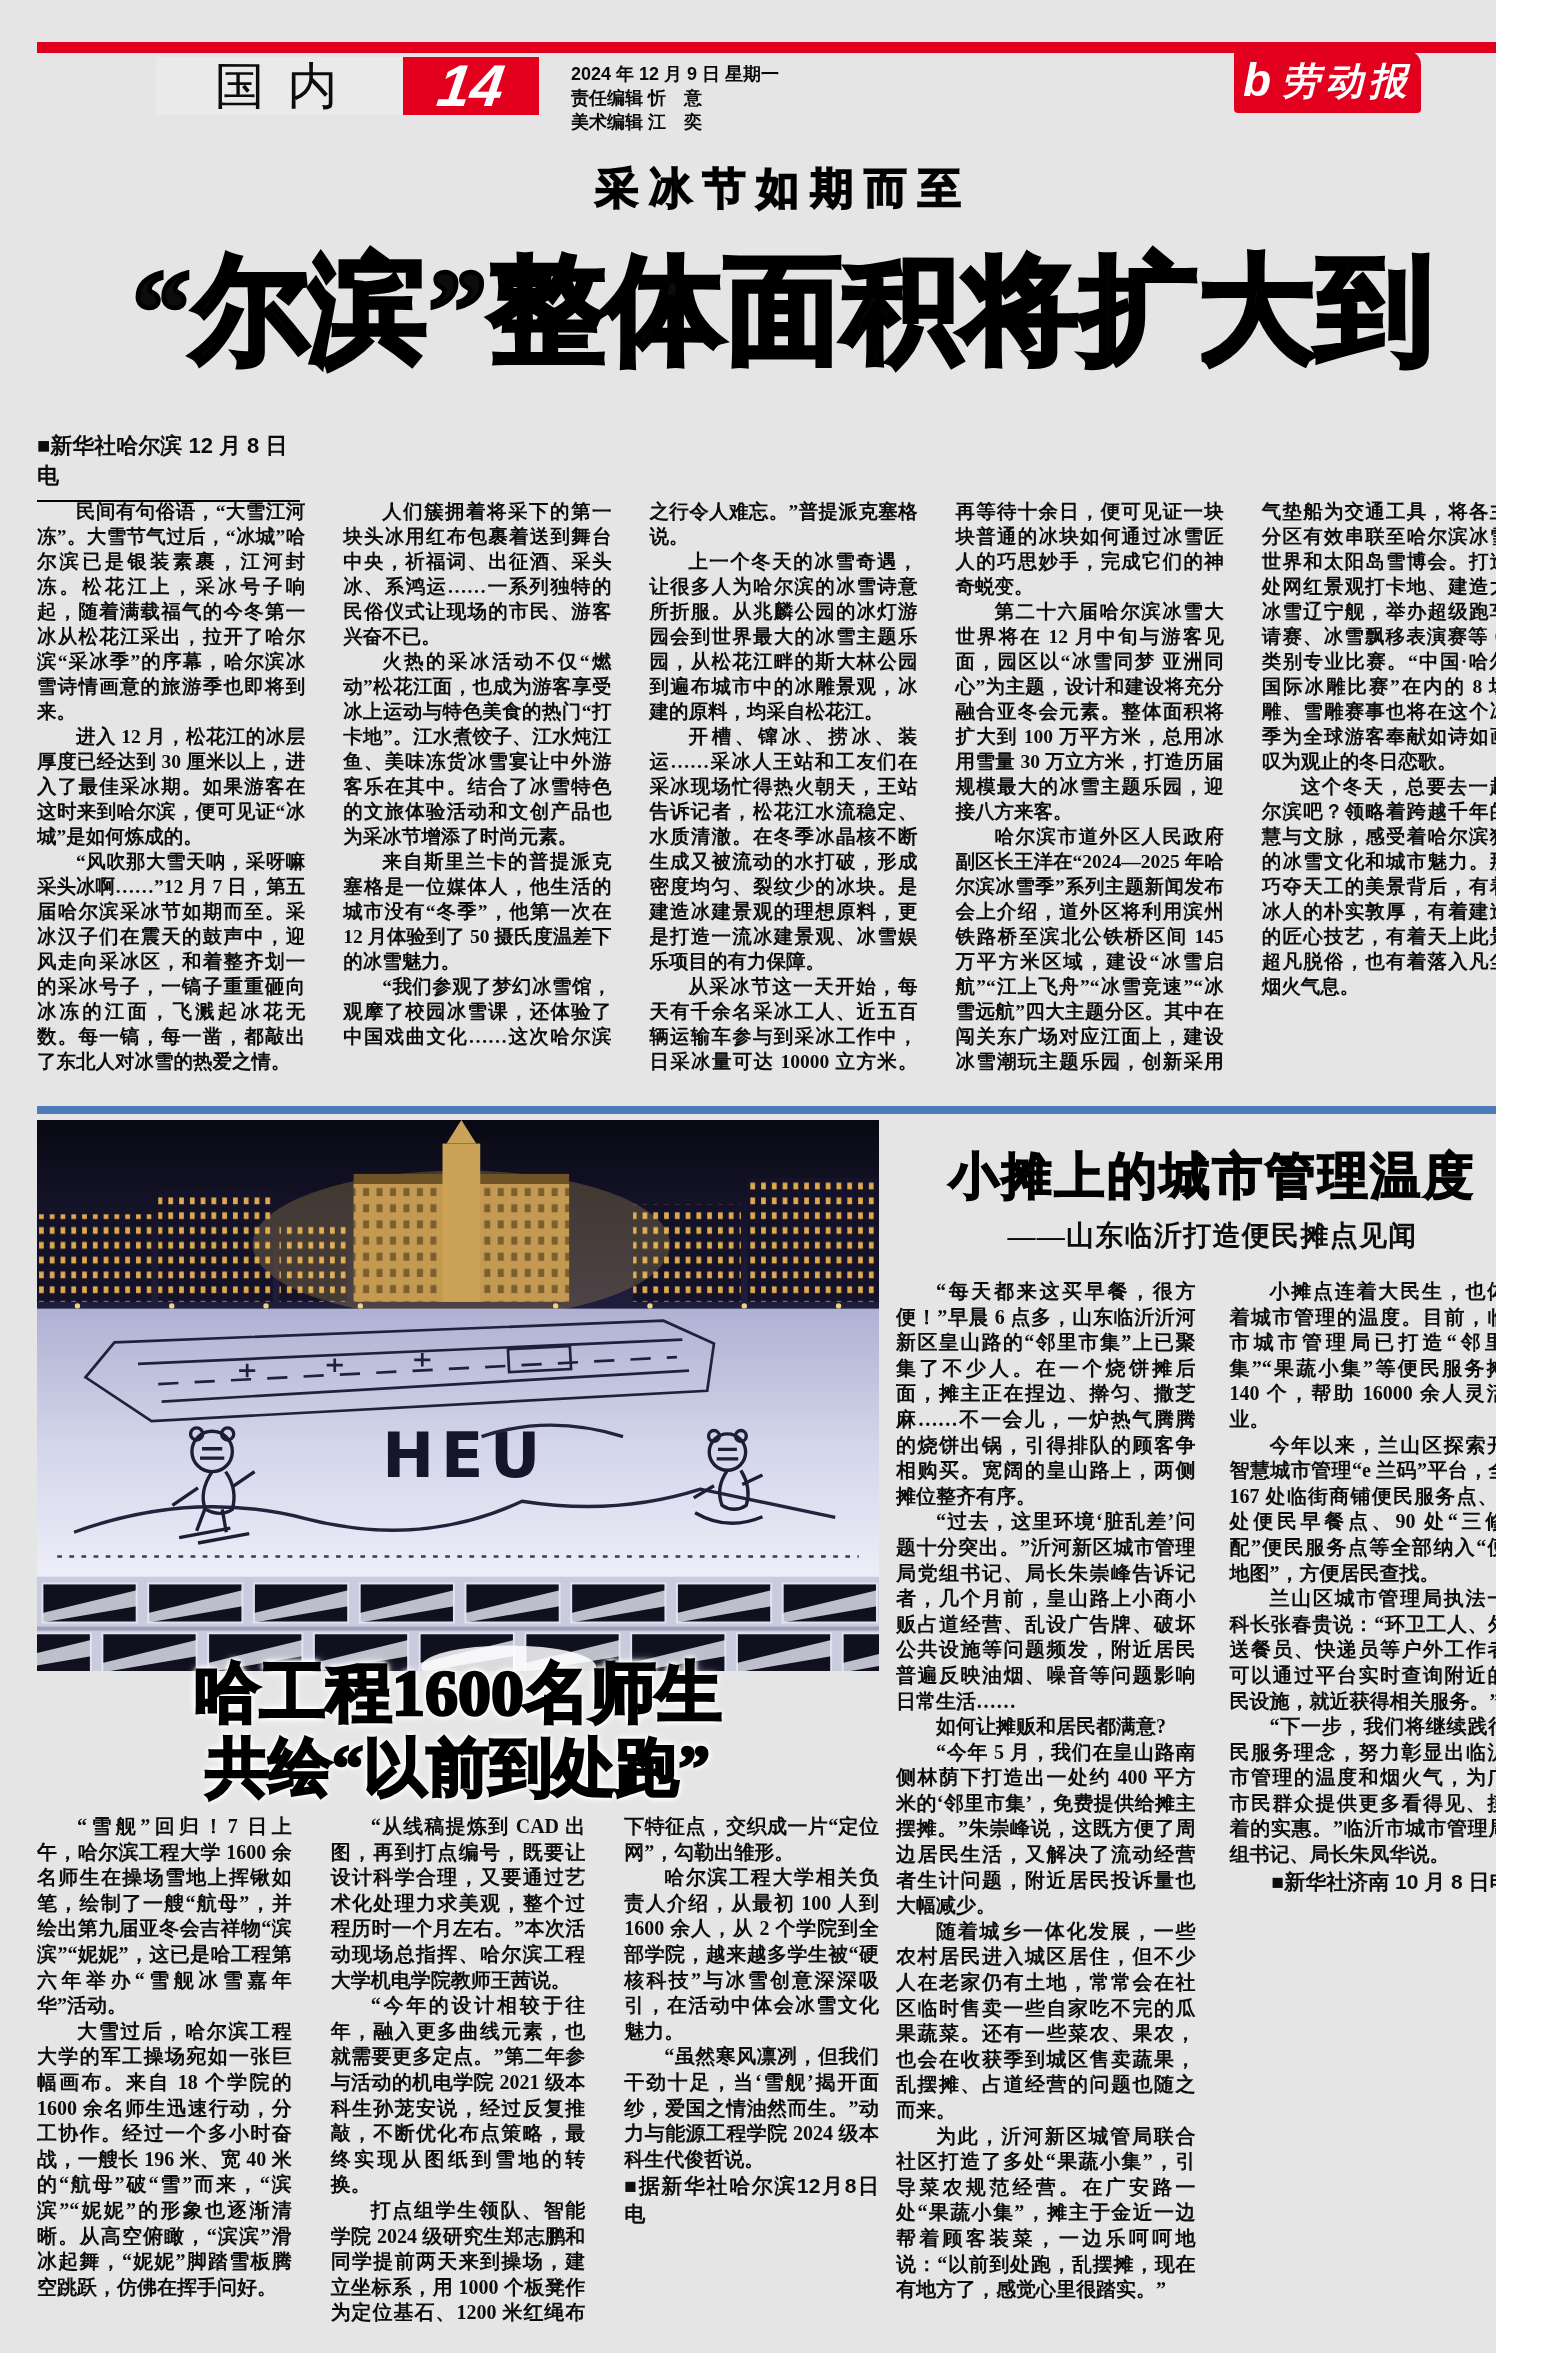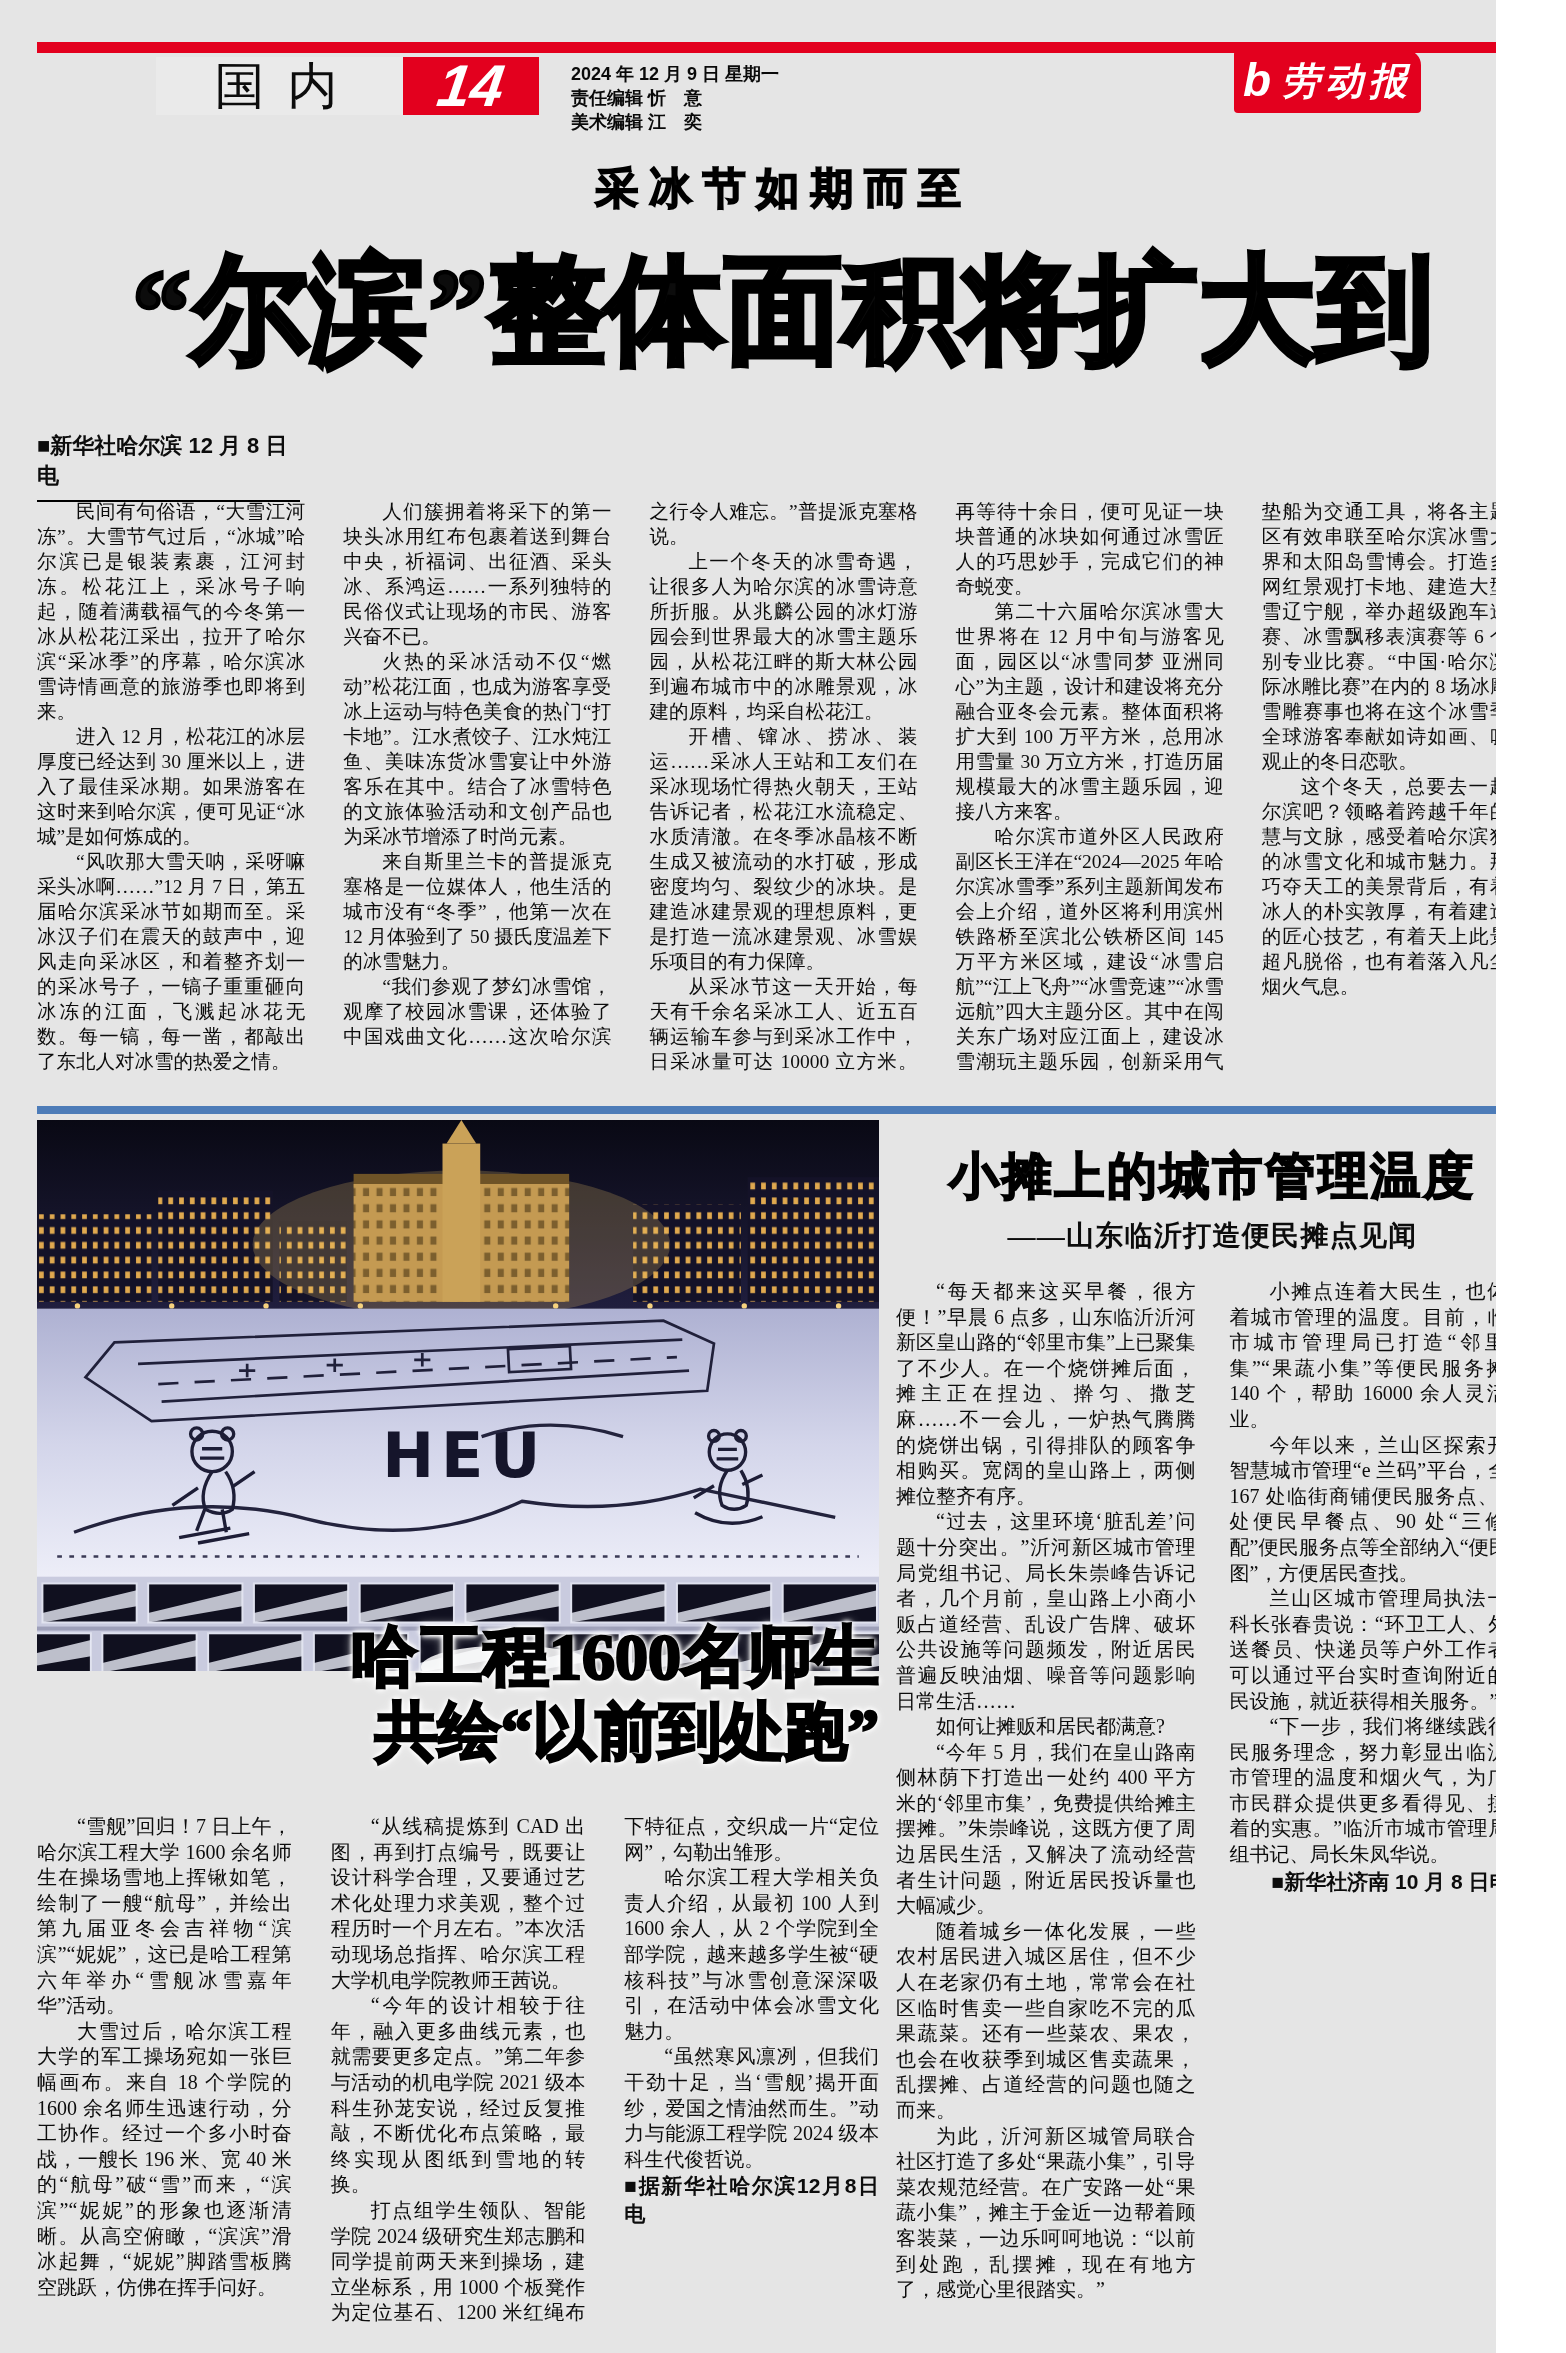--- a/index.html
+++ b/index.html
@@ -23,27 +23,27 @@
 
   
   .kicker{left:0;top:160px;width:1567px;text-align:center;font-weight:700;font-size:43px;
         letter-spacing:10.8px;-webkit-text-stroke:1.7px #000;}
   .main-headline{left:0;top:241px;width:1567px;text-align:center;font-weight:900;font-size:117px;
         letter-spacing:1.3px;-webkit-text-stroke:4.7px #000;margin:0;line-height:1.2;}
   .lead-dateline{left:37px;top:431px;width:263px;font:700 22px "Liberation Sans",sans-serif;
         padding-bottom:9.4px;border-bottom:2.7px solid #000;}
   .lead-flow{left:37px;top:499px;width:1493px;height:584px;column-count:5;column-gap:38px;column-fill:auto;
         font-size:19.5px;line-height:25px;text-align:justify;overflow:hidden;}
-  .lead-flow p,.left-flow p,.side-flow p{margin:0;text-indent:2em;}
+  .lead-flow p,.left-flow p,.side-flow p{margin:0;text-indent:2em;font-weight:bold;}
   .paras{display:contents;}
 
   
   .blue-divider{left:37px;top:1106px;width:1493px;height:8px;background:#4d7cb8;}
   .photo{left:37px;top:1120px;width:842px;height:551px;background:#0b0b18;overflow:hidden;}
-  .photo-headline{left:37px;top:1620px;width:842px;text-align:right;color:#000;
+  .photo-headline{left:37px;top:1656px;width:842px;text-align:center;color:#000;
         text-shadow:-2.7px 0 4.7px #fff,2.7px 0 4.7px #fff,0 -2.7px 4.7px #fff,0 2.7px 4.7px #fff,0 0 12px #fff;}
   .photo-headline .line1{font-weight:900;font-size:66px;-webkit-text-stroke:2.7px #000;line-height:73px;}
   .photo-headline .line2{font-weight:900;font-size:63px;-webkit-text-stroke:2.7px #000;line-height:70px;margin-top:4px;}
 
   
   .left-flow{left:37px;top:1814px;width:842px;height:535px;column-count:3;column-gap:39px;column-fill:auto;
         font-size:20px;line-height:25.6px;text-align:justify;overflow:hidden;}
   .byline{font:700 21px "Liberation Sans",sans-serif;text-indent:0 !important;}
   .caption{font:700 21px "Liberation Sans",sans-serif;}
   .credit{margin-left:27px;white-space:nowrap;}

